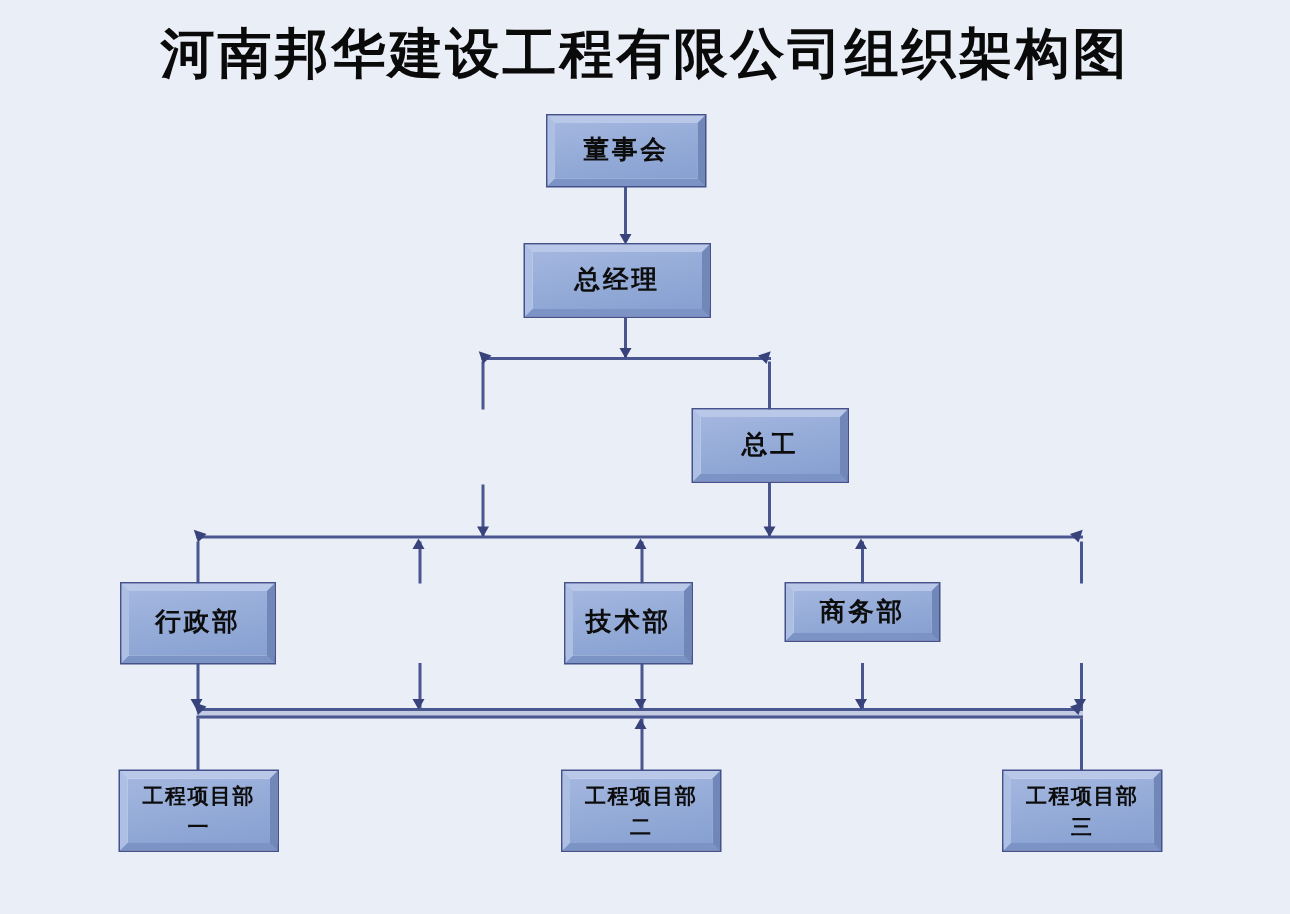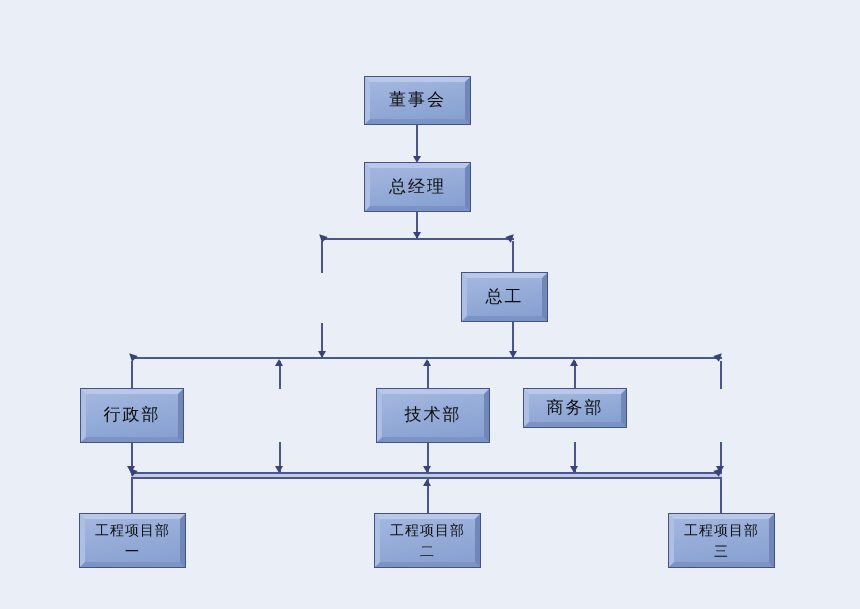--- a/index.html
+++ b/index.html
@@ -13,41 +13,42 @@
   }
   .node{
     position:absolute;box-sizing:border-box;
     display:flex;flex-direction:column;align-items:center;justify-content:center;
     background:linear-gradient(170deg,#a3b6df 0%,#93aad7 55%,#87a0d1 100%);
     border-top:5px solid #b9c7e9;
     border-left:5px solid #aebfe4;
     border-right:5px solid #7187ba;
     border-bottom:5px solid #7c93c6;
     outline:1px solid #44518a;
-    color:#0d0d0d;font-weight:400;text-align:center;
+    color:#0d0d0d;font-weight:700;text-align:center;
   }
   .node .lbl{font-size:17px;letter-spacing:2px;line-height:1.1;white-space:nowrap;}
   .node .lbl-sm{font-size:14px;letter-spacing:1px;line-height:1.45;white-space:nowrap;display:block;}
   .vline{position:absolute;width:2px;background:#4a5690;}
   .hline{position:absolute;height:2px;background:#4a5690;}
   .hline.double{
     height:7px;background:#c3cbe2;box-sizing:border-box;
     border-top:2px solid #4a5690;border-bottom:2px solid #4a5690;
   }
   .arr{position:absolute;width:0;height:0;border-left:4.5px solid transparent;border-right:4.5px solid transparent;}
   .arr.down{border-top:7px solid #38437c;}
   .arr.up{border-bottom:7px solid #38437c;}
   .arr.nw{border-bottom:8px solid #38437c;transform:rotate(-45deg);}
   .arr.ne{border-bottom:8px solid #38437c;transform:rotate(45deg);}
 </style>
 </head>
 <body>
 
 <div id="canvas">
 
+  <div id="chart-title">河南邦华建设工程有限公司组织架构图</div>
 
   <div class="vline" style="left:416px;top:124px;height:33px"></div>
   <div class="vline" style="left:416px;top:212px;height:26px"></div>
   <div class="vline" style="left:321px;top:241px;height:32px"></div>
   <div class="vline" style="left:512px;top:241px;height:32px"></div>
   <div class="vline" style="left:321px;top:323px;height:35px"></div>
   <div class="vline" style="left:512px;top:322px;height:36px"></div>
   <div class="vline" style="left:131px;top:361px;height:28px"></div>
   <div class="vline" style="left:279px;top:361px;height:28px"></div>
   <div class="vline" style="left:427px;top:361px;height:28px"></div>
@@ -82,30 +83,30 @@
   <div class="arr nw" style="left:318px;top:233px"></div>
   <div class="arr ne" style="left:507px;top:233px"></div>
   <div class="arr nw" style="left:128px;top:352px"></div>
   <div class="arr ne" style="left:715px;top:352px"></div>
   <div class="arr nw" style="left:128px;top:467px"></div>
   <div class="arr ne" style="left:715px;top:467px"></div>
 
   <div class="node" style="left:365px;top:77px;width:105px;height:47px">
     <span class="lbl">董事会</span>
   </div>
-  <div class="node" style="left:365px;top:163px;width:105px;height:48px">
+  <div class="node" style="left:350px;top:163px;width:123px;height:48px">
     <span class="lbl">总经理</span>
   </div>
-  <div class="node" style="left:462px;top:273px;width:85px;height:48px">
+  <div class="node" style="left:462px;top:273px;width:103px;height:48px">
     <span class="lbl">总工</span>
   </div>
   <div class="node" style="left:81px;top:389px;width:102px;height:53px">
     <span class="lbl">行政部</span>
   </div>
-  <div class="node" style="left:377px;top:389px;width:112px;height:53px">
+  <div class="node" style="left:377px;top:389px;width:84px;height:53px">
     <span class="lbl">技术部</span>
   </div>
   <div class="node" style="left:524px;top:389px;width:102px;height:38px">
     <span class="lbl">商务部</span>
   </div>
   <div class="node" style="left:80px;top:514px;width:105px;height:53px">
     <span class="lbl-sm">工程项目部</span>
     <span class="lbl-sm">一</span>
   </div>
   <div class="node" style="left:375px;top:514px;width:105px;height:53px">

